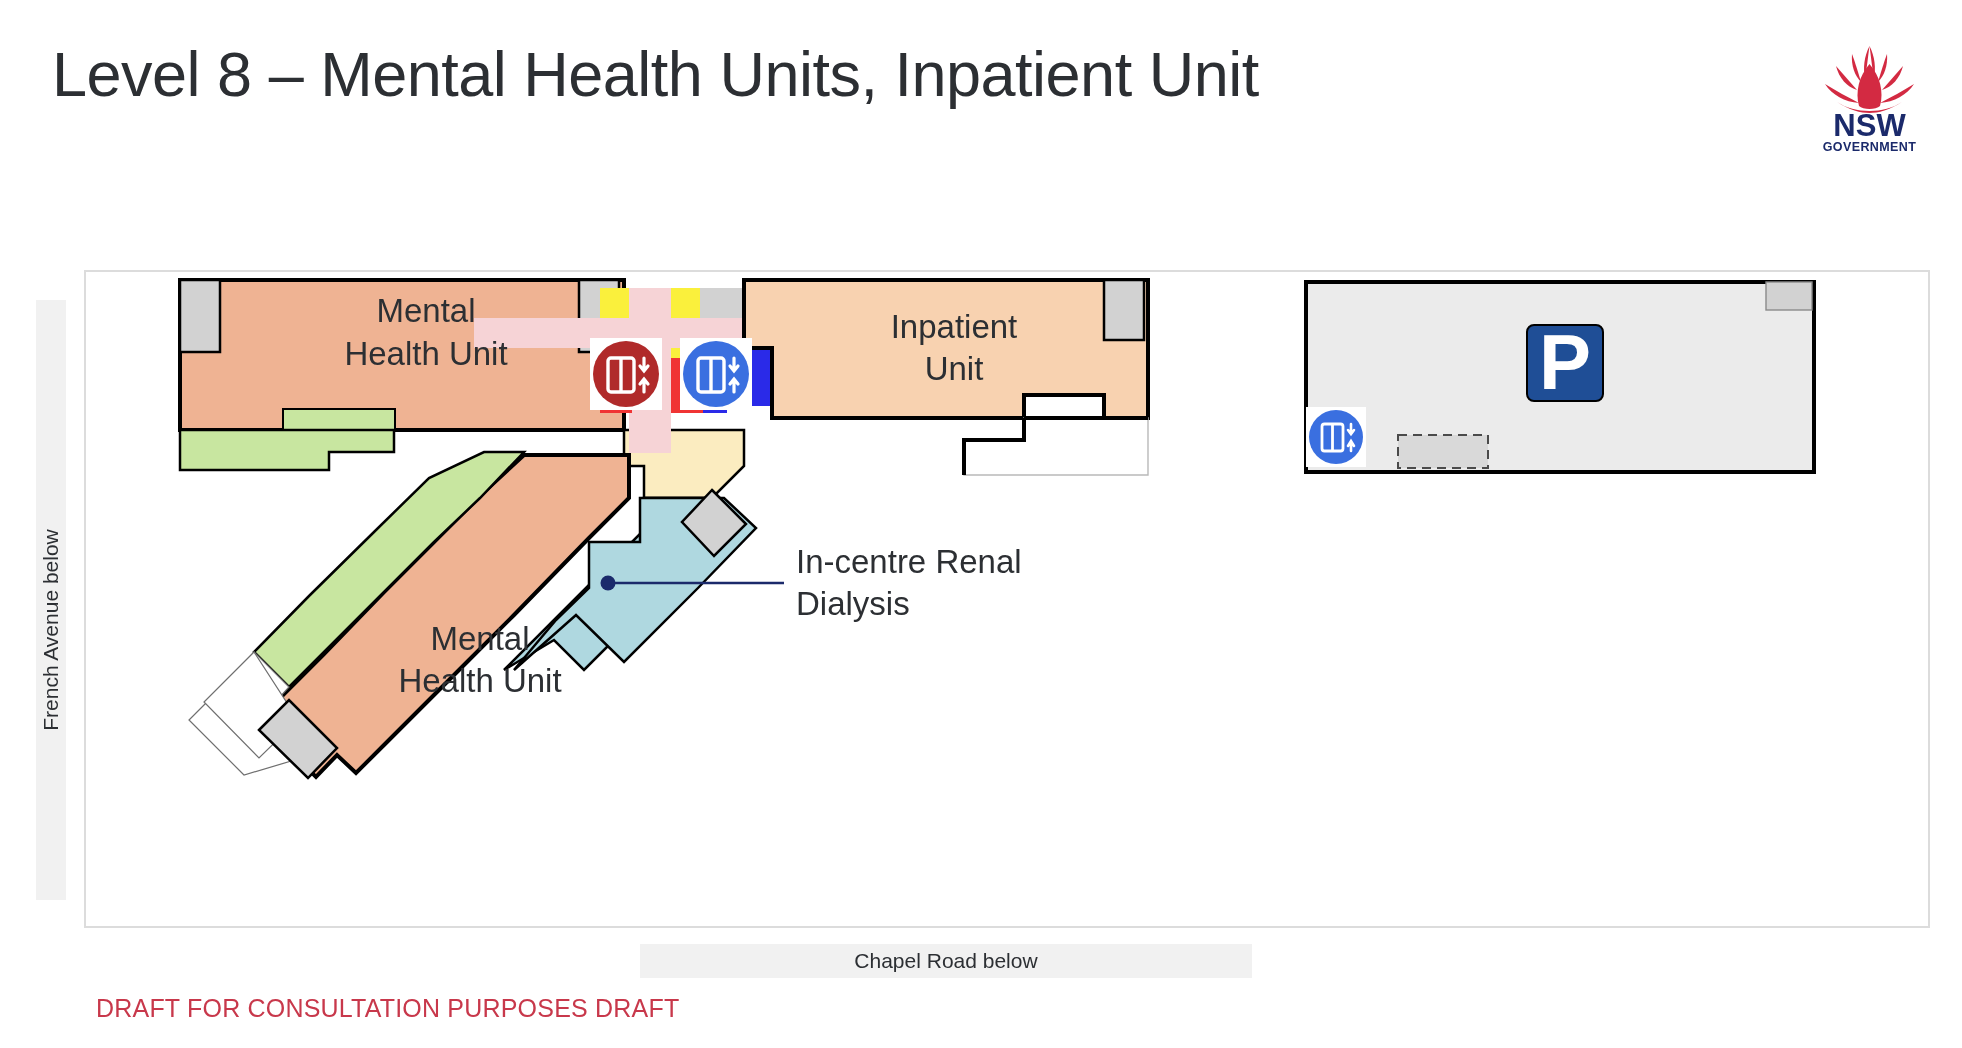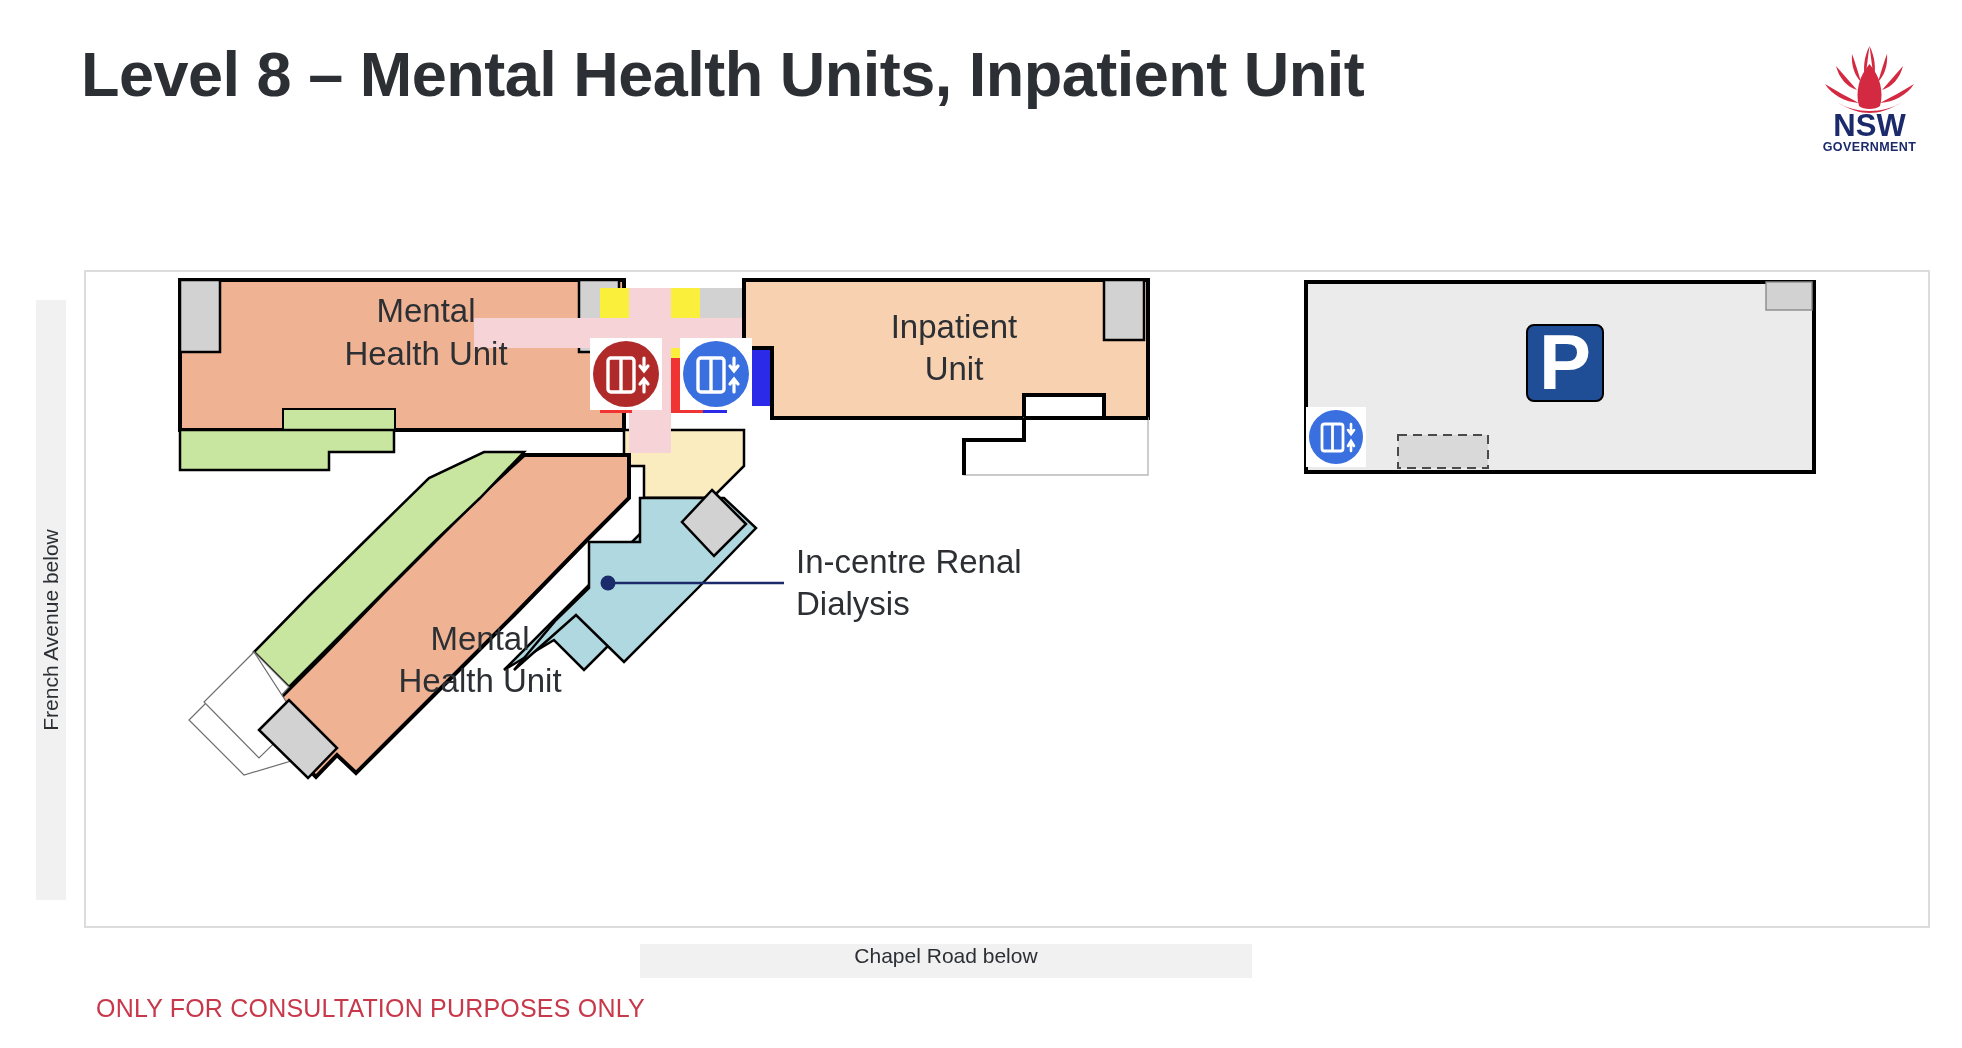--- a/index.html
+++ b/index.html
@@ -15,26 +15,25 @@
     font-family: "Liberation Sans", sans-serif;
     color: #2c2f33;
   }
 
   
   #page-title {
     position: absolute;
     left: 52px;
     top: 38px;
     font-size: 63px;
-    font-weight: 700;
+    font-weight: 400;
     letter-spacing: -0.5px;
     color: #2c2f33;
     white-space: nowrap;
     line-height: 1.15;
-    margin-left: 29px;
   }
 
   #nsw-logo {
     position: absolute;
     right: 30px;
     top: 38px;
     width: 125px;
     height: 120px;
   }
 
@@ -78,20 +77,21 @@
     pointer-events: none;
   }
   #chapel-road-band {
     position: absolute;
     left: 640px;
     top: 944px;
     width: 612px;
     height: 34px;
     background: #f1f1f1;
     display: flex;
+    align-items: center;
     justify-content: center;
   }
   #chapel-road-label {
     font-size: 21px;
     color: #2c2f33;
     white-space: nowrap;
   }
 
   
   #draft-notice {
@@ -260,13 +260,13 @@
   <text class="room-label" x="396" y="422">Health Unit</text>
 
   <g>
     <circle cx="524" cy="313" r="7.5" fill="#1b2a6b"></circle>
     <line x1="530" y1="313" x2="700" y2="313" stroke="#1b2a6b" stroke-width="2.6"></line>
     <text class="callout-label" x="712" y="303">In-centre Renal</text>
     <text class="callout-label" x="712" y="345">Dialysis</text>
   </g>
 </svg>
 
-<div id="draft-notice">ONLY FOR CONSULTATION PURPOSES ONLY</div>
+<div id="draft-notice">DRAFT FOR CONSULTATION PURPOSES DRAFT</div>
 
 </body></html>

